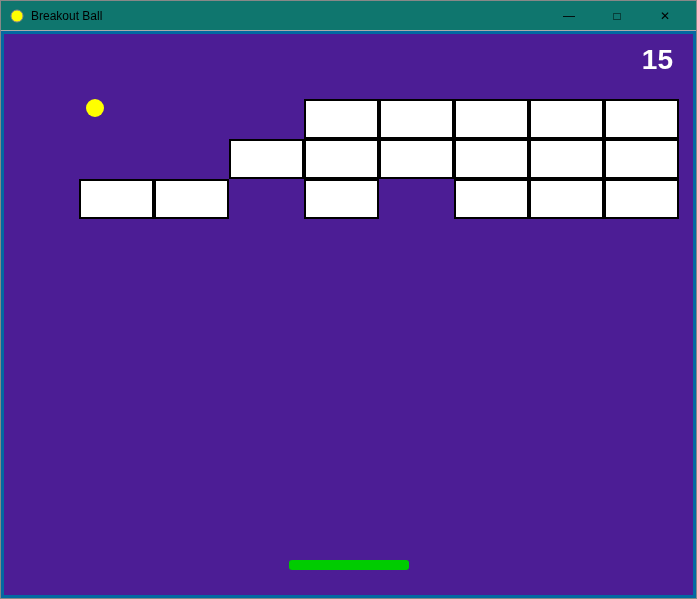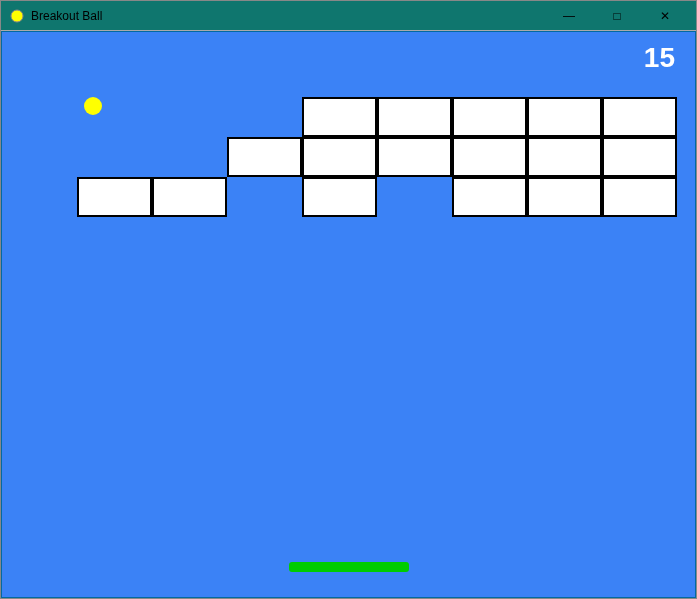--- a/index.html
+++ b/index.html
@@ -59,22 +59,22 @@
       justify-content: center;
       font-size: 12px;
       cursor: pointer;
       background: transparent;
       border: none;
       color: #000;
     }
 
     .game-area {
       flex: 1;
-      background: #3b82f6;
-      border: 1px solid #0369a1;
+      background: #4c1d95;
+      border: 3px solid #0369a1;
       position: relative;
       overflow: hidden;
     }
 
     .score {
       position: absolute;
       top: 10px;
       right: 20px;
       color: white;
       font-size: 28px;

